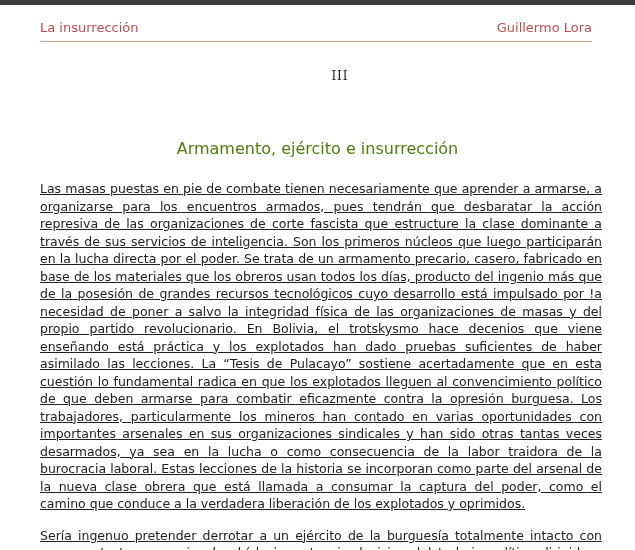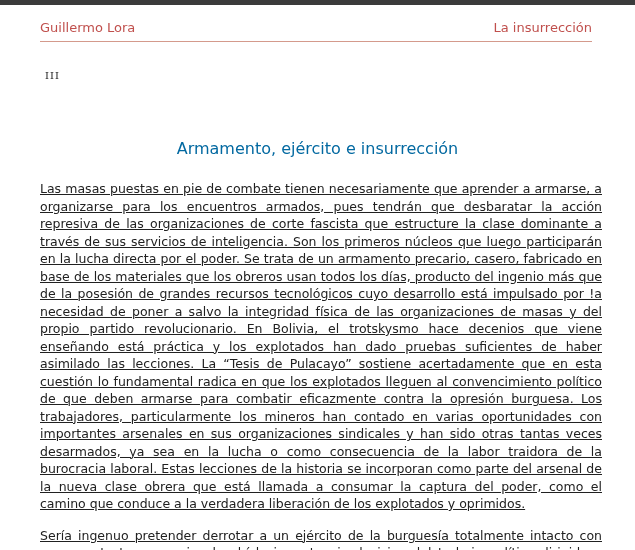--- a/index.html
+++ b/index.html
@@ -22,33 +22,33 @@
     justify-content: space-between;
     align-items: baseline;
     color: #c0504d;
     font-size: 13px;
     line-height: 17px;
     padding-bottom: 5px;
     border-bottom: 1px solid #d49a8c;
   }
   .chapter-number {
     margin-top: 24px;
-    text-align: left;
+    text-align: center;
     font-family: "DejaVu Serif", "Liberation Serif", serif;
-    font-size: 10px;
+    font-size: 12px;
     letter-spacing: 1px;
     color: #1c1c1c;
     line-height: 20px;
     padding-left: 45px;
   }
   .section-title {
     margin-top: 53px;
     text-align: center;
     font-size: 16px;
-    color: #0369a1;
+    color: #4d7c0f;
     line-height: 20px;
   }
   .body-text {
     margin: 21px 33px 0 40px;
     font-size: 12.5px;
     line-height: 17.5px;
     color: #212121;
     text-align: justify;
   }
   .body-text p {
@@ -58,22 +58,22 @@
   .body-text p + p {
     margin-top: 14px;
   }
 </style>
 </head>
 <body>
 
 <div class="topbar"></div>
 
 <div class="page-header">
+  <span>La insurrección</span>
   <span>Guillermo Lora</span>
-  <span>La insurrección</span>
 </div>
 
 <div class="chapter-number">III</div>
 
 <div class="section-title">Armamento, ejército e insurrección</div>
 
 <div class="body-text">
   <p>Las masas puestas en pie de combate tienen necesariamente que aprender a armarse, a organizarse para los encuentros armados, pues tendrán que desbaratar la acción represiva de las organizaciones de corte fascista que estructure la clase dominante a través de sus servicios de inteligencia. Son los primeros núcleos que luego participarán en la lucha directa por el poder. Se trata de un armamento precario, casero, fabricado en base de los materiales que los obreros usan todos los días, producto del ingenio más que de la posesión de grandes recursos tecnológicos cuyo desarrollo está impulsado por !a necesidad de poner a salvo la integridad física de las organizaciones de masas y del propio partido revolucionario. En Bolivia, el trotskysmo hace decenios que viene enseñando está práctica y los explotados han dado pruebas suficientes de haber asimilado las lecciones. La “Tesis de Pulacayo” sostiene acertadamente que en esta cuestión lo fundamental radica en que los explotados lleguen al convencimiento político de que deben armarse para combatir eficazmente contra la opresión burguesa. Los trabajadores, particularmente los mineros han contado en varias oportunidades con importantes arsenales en sus organizaciones sindicales y han sido otras tantas veces desarmados, ya sea en la lucha o como consecuencia de la labor traidora de la burocracia laboral. Estas lecciones de la historia se incorporan como parte del arsenal de la nueva clase obrera que está llamada a consumar la captura del poder, como el camino que conduce a la verdadera liberación de los explotados y oprimidos.</p>
   <p>Sería ingenuo pretender derrotar a un ejército de la burguesía totalmente intacto con armamento tan precario, de ahí la importancia decisiva del trabajo político dirigido a lograr su descomposición.</p>
 </div>

